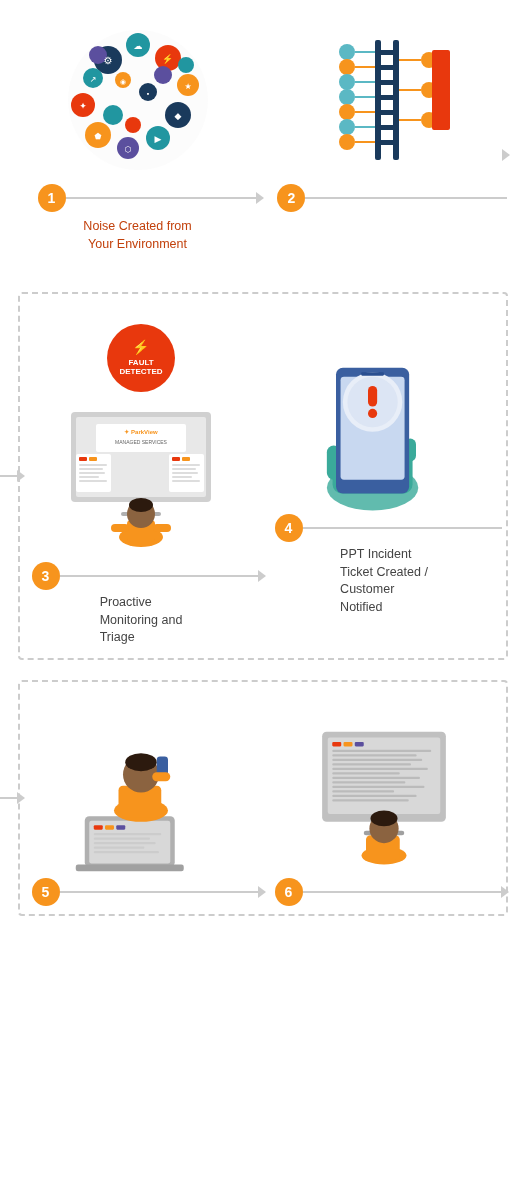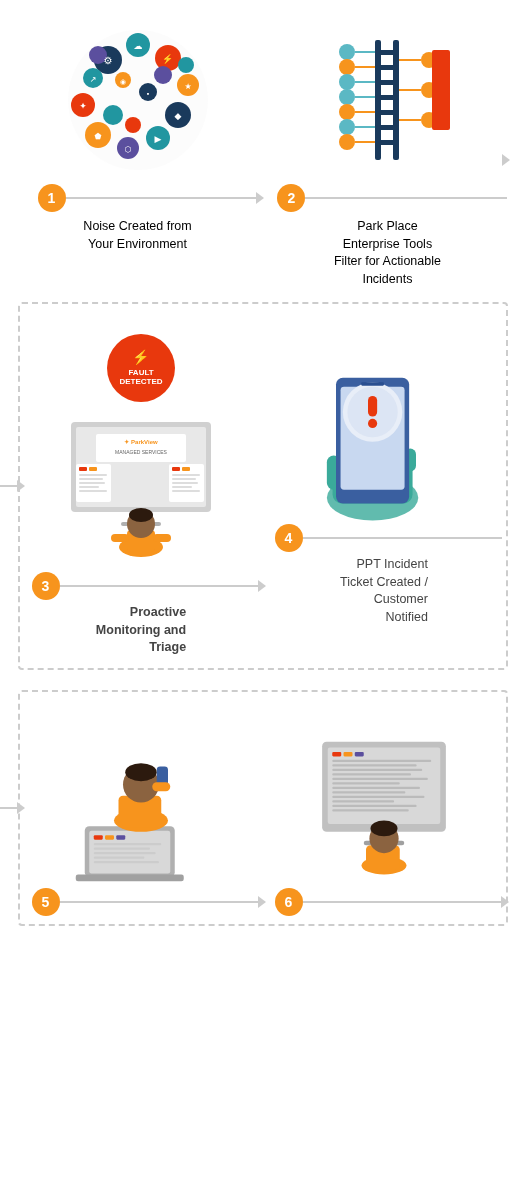--- a/index.html
+++ b/index.html
@@ -86,31 +86,31 @@
       width: 0;
       height: 0;
       border-top: 6px solid transparent;
       border-bottom: 6px solid transparent;
       border-left: 8px solid #ccc;
     }
 
     .step-label {
       text-align: center;
       font-size: 12.5px;
-      color: #000000;
+      color: #c2410c;
       margin-top: 6px;
       line-height: 1.4;
       padding: 0 8px;
       min-height: 60px;
     }
 
     .label-text {
       font-size: 12.5px;
       color: #444;
-      text-align: right;
+      text-align: left;
       line-height: 1.4;
       margin-top: 4px;
       padding: 0 6px;
       min-height: 56px;
     }
 
     .top-section-wrapper {
       width: 490px;
       display: flex;
       flex-direction: row;
@@ -232,24 +232,20 @@
             <line x1="112" y1="30" x2="115" y2="30" stroke="#F7941D" stroke-width="2"></line>
             <line x1="112" y1="60" x2="115" y2="60" stroke="#F7941D" stroke-width="2"></line>
             <line x1="112" y1="90" x2="115" y2="90" stroke="#F7941D" stroke-width="2"></line>
           </svg>
         </div>
 
         <div style="display:flex;align-items:center;width:100%;padding-left:10px;margin-top:4px;">
           <div class="step-badge">2</div>
           <div style="flex:1;height:2px;background:#ccc;"></div>
         </div>
-        <div class="step-label" style="white-space:pre-line;">Park Place
-Enterprise Tools
-Filter for Actionable
-Incidents</div>
       </div>
 
     </div>
   </div>
 
   <div style="width:490px;position:relative;border:2px dashed #ccc;border-radius:4px;margin:10px 0;padding:0;">
 
     <div style="position:absolute;left:-30px;top:50%;transform:translateY(-50%);display:flex;align-items:center;">
       <div style="width:28px;height:2px;background:#ccc;position:relative;">
         <div style="position:absolute;right:-7px;top:-5px;width:0;height:0;border-top:6px solid transparent;border-bottom:6px solid transparent;border-left:8px solid #ccc;"></div>
@@ -311,21 +307,21 @@
             <rect x="112" y="152" width="18" height="8" rx="4" fill="#F7941D"></rect>
           </svg>
         </div>
 
         <div style="display:flex;align-items:center;width:100%;padding-left:8px;">
           <div class="step-badge">3</div>
           <div style="flex:1;height:2px;background:#ccc;position:relative;">
             <div style="position:absolute;right:-7px;top:-5px;width:0;height:0;border-top:6px solid transparent;border-bottom:6px solid transparent;border-left:8px solid #ccc;"></div>
           </div>
         </div>
-        <div class="label-text" style="white-space:pre-line;font-weight:bold;">Proactive
+        <div class="label-text" style="white-space:pre-line;">Proactive
 Monitoring and
 Triage</div>
       </div>
 
       <div style="flex:1;display:flex;flex-direction:column;align-items:center;padding:30px 4px 8px 4px;">
 
         <div style="width:160px;height:190px;display:flex;align-items:center;justify-content:center;">
           <svg viewBox="0 0 140 170" xmlns="http://www.w3.org/2000/svg">
 
             <ellipse cx="60" cy="145" rx="40" ry="20" fill="#3aaa9a" opacity="0.8"></ellipse>

